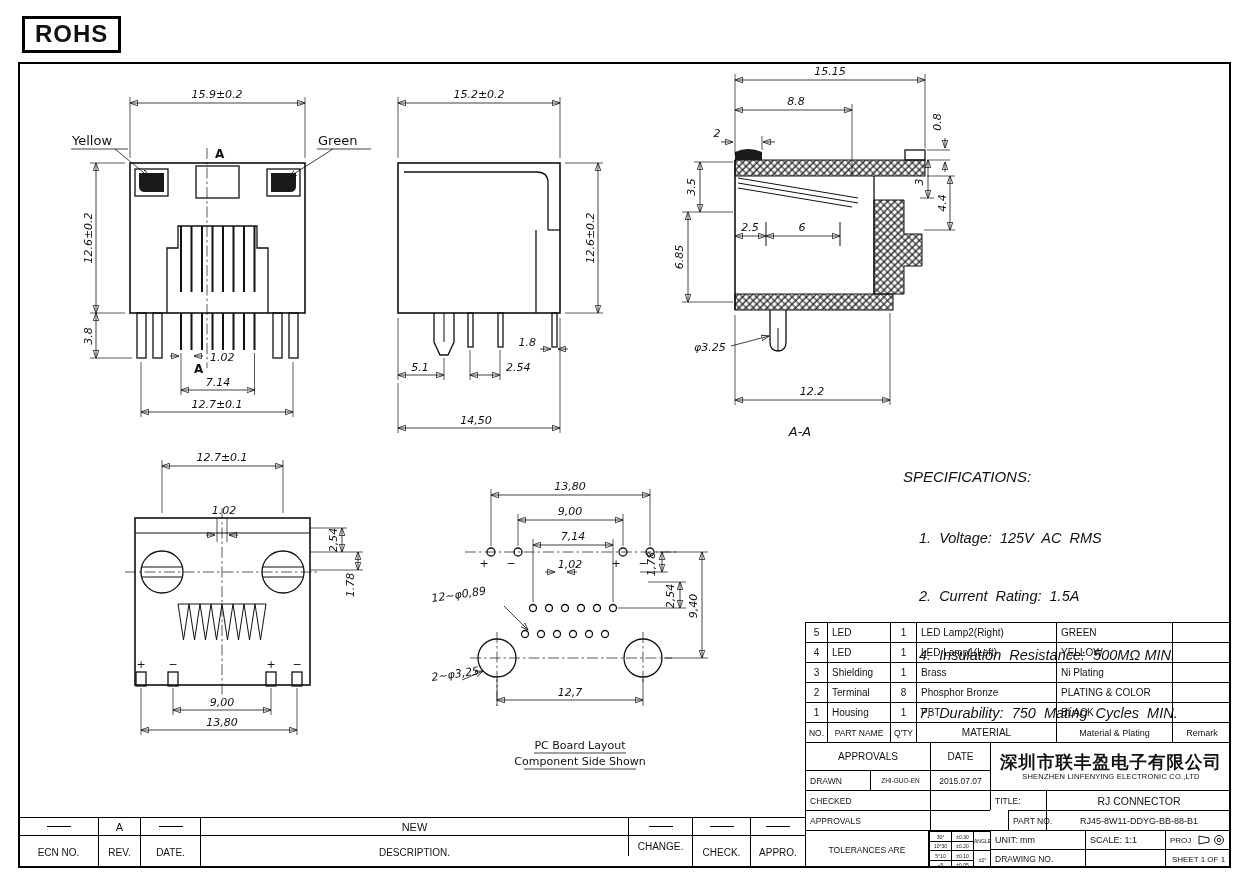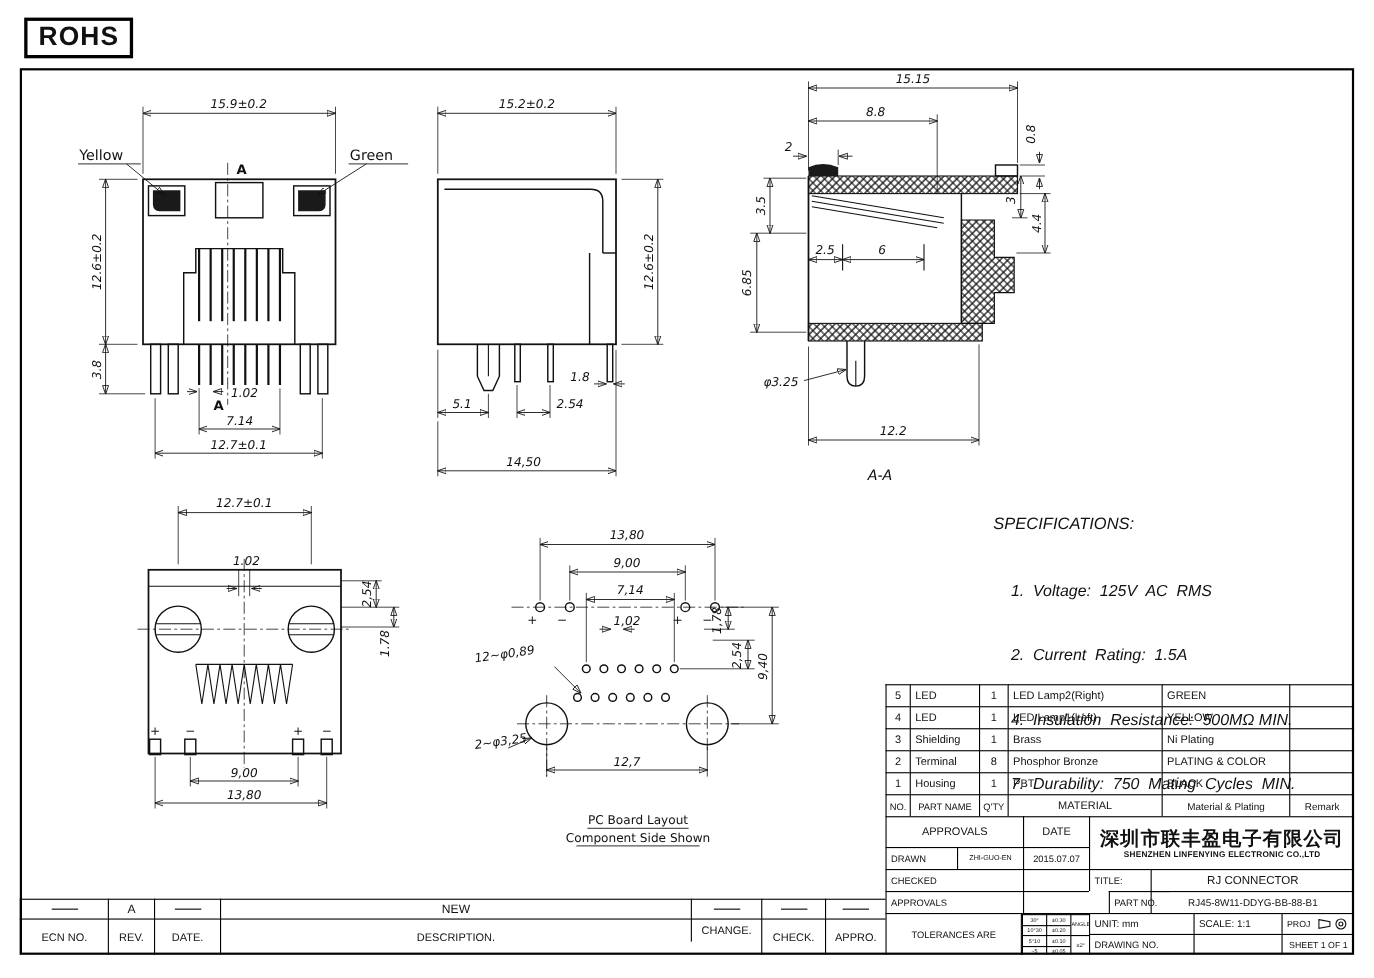--- a/index.html
+++ b/index.html
@@ -27,21 +27,21 @@
   .specs-title{font-size:15px;margin-bottom:3px}
   .specs-item{padding-left:16px}
   .tb{position:absolute;left:805px;top:622px;width:426px;height:246px}
   .tb .cell,.rs .cell{position:absolute;border-left:1.2px solid #000;border-top:1.2px solid #000;display:flex;align-items:center;overflow:hidden;white-space:nowrap;font-size:10px}
   .c-center{justify-content:center}
   .c-left{padding-left:4px}
   .it{}
   .tb .small{font-size:8.5px}
   .tb .tiny{font-size:6.5px}
   .company-cn{font-size:17.5px;font-weight:bold;letter-spacing:1px;line-height:20px}
-  .company-en{font-size:7.5px;font-weight:bold;letter-spacing:.2px}
+  .company-en{font-size:7.5px;font-weight:normal;letter-spacing:.2px}
   .company-cell{flex-direction:column;justify-content:center;text-align:center}
   .tolgrid{position:relative;font-size:5px}
   .tolgrid .tcell{position:absolute;border-left:.8px solid #000;border-top:.8px solid #000;display:flex;align-items:center;justify-content:center;overflow:hidden;font-size:5px}
   .rs{position:absolute;left:18px;top:817px;width:787px;height:51px}
   .rs .lblrow{font-size:10px}
   .dash{display:inline-block;width:24px;border-top:1.5px solid #000;margin:0 auto}
   .projsym{margin-left:6px;display:inline-block}
 </style>
 </head>
 <body>

